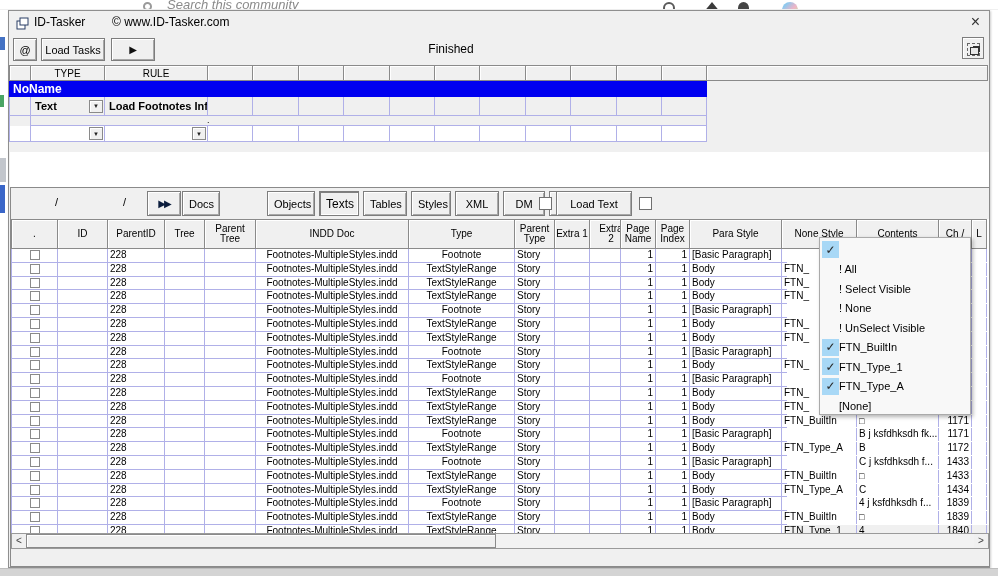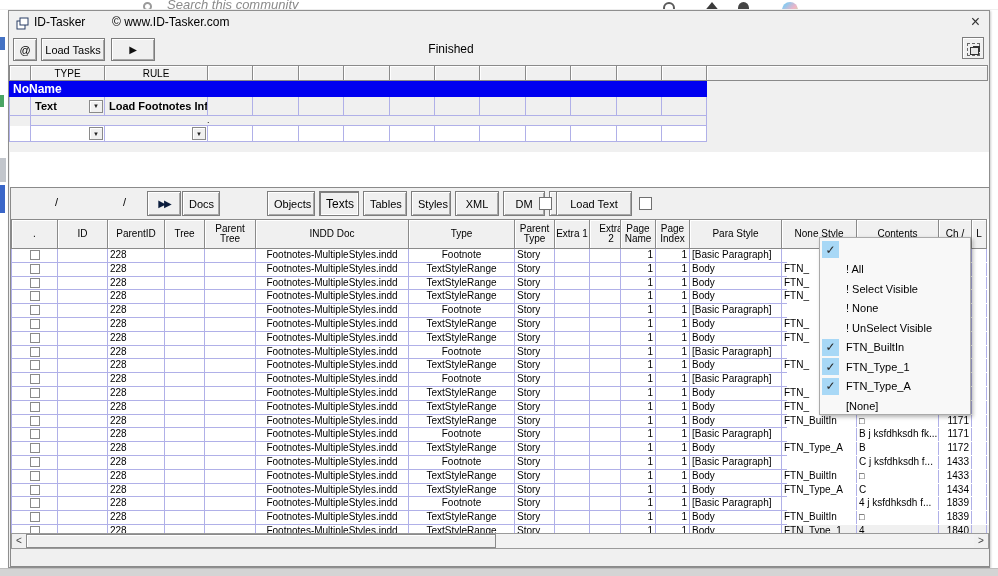--- a/index.html
+++ b/index.html
@@ -87,21 +87,21 @@
   .hscroll { position:absolute; left:0; top:345px; width:978px; height:16px; background:#f0f0f0; border:1px solid #9a9a9a; display:flex; }
   .hs-arrow { flex:none; width:14px; height:14px; font-size:10px; line-height:13px; text-align:center; color:#444; }
   .hs-thumb { flex:none; width:470px; height:14px; background:#f0f0f0; border:1px solid #8a8a8a; box-shadow:inset 1px 1px 0 #fff; }
   .hs-track { flex:1; background:#f2f2f2; }
 
   
   .dropdown { position:absolute; left:810px; top:226px; width:152px; height:178px; background:#f8f8f8; border:1px solid #aaaaaa; box-shadow:2px 2px 4px rgba(0,0,0,.3); z-index:20; padding-top:2px; }
   .dd-item { height:19.5px; display:flex; align-items:center; }
   .dd-box { flex:none; width:17px; height:17px; margin-left:2px; display:flex; align-items:center; justify-content:center; font-size:12px; color:#2a2a2a; }
   .dd-box.checked { background:var(--check-blue,#a8d8f6); }
-  .dd-label { margin-left:7px; font-size:11px; color:#000; white-space:nowrap; }
+  .dd-label { font-size:11px; color:#000; white-space:nowrap; }
 </style>
 </head>
 <body>
 
 <div class="screen">
 
   <div class="browser-strip">
     <span class="mag"></span>
     <span class="search-text">Search this community</span>
     <span class="bicon" style="left:663px"></span>

